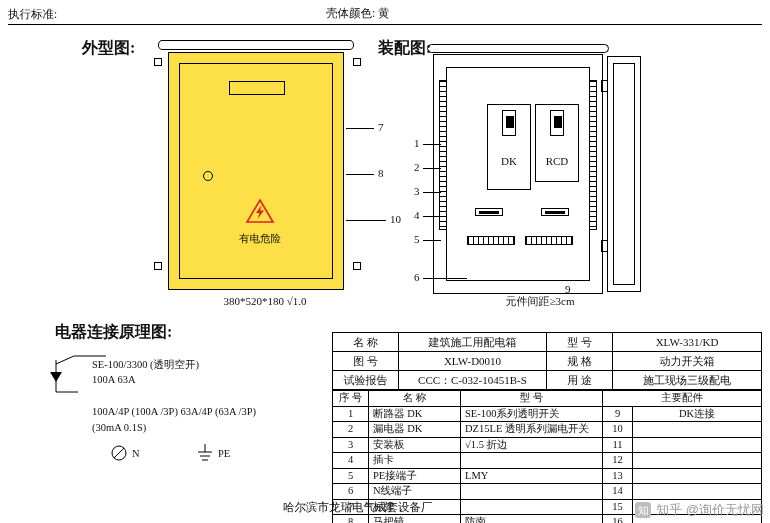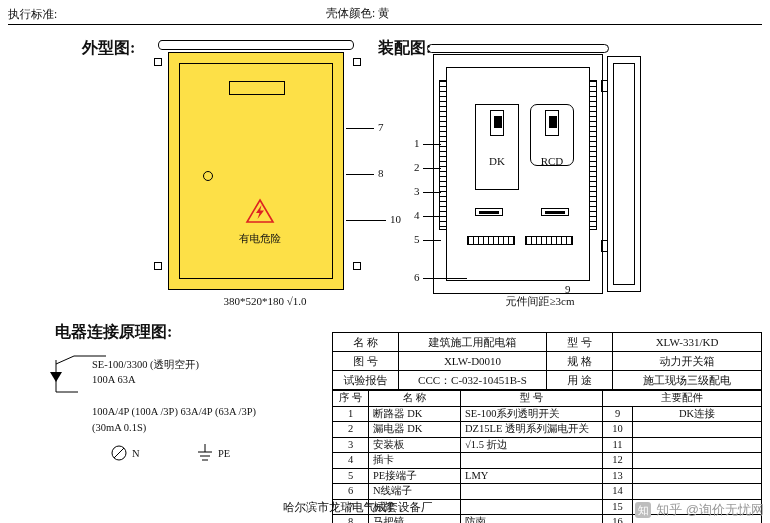--- a/index.html
+++ b/index.html
@@ -84,24 +84,24 @@
     position:absolute; left:12px; top:12px; right:12px; bottom:12px;
     border:1px solid #000;
   }
   .assy-top-cap {
     position:absolute; left:12px; top:4px; width:182px; height:9px;
     border:1.2px solid #000; border-radius:5px/5px;
   }
   .rail-l { position:absolute; left:24px; top:40px; width:8px; height:150px; border:1px solid #000; background:repeating-linear-gradient(to bottom,#000 0 1px,#fff 1px 5px); }
   .rail-r { position:absolute; left:174px; top:40px; width:8px; height:150px; border:1px solid #000; background:repeating-linear-gradient(to bottom,#000 0 1px,#fff 1px 5px); }
   .breaker {
-    position:absolute; border:1.3px solid #000; background:#fff;
+    position:absolute; border:1.3px solid #000; background:#fff;margin-left:12px;
   }
   .brk-dk  { left:60px; top:64px; width:44px; height:86px; }
-  .brk-rcd { left:115px; top:64px; width:44px; height:62px;border-radius:7px; }
+  .brk-rcd { left:108px; top:64px; width:44px; height:78px; }
   .brk-head { position:absolute; left:50%; transform:translateX(-50%); top:5px; width:14px; height:26px; border:1px solid #000; background:#fff; }
   .brk-head:after { content:""; position:absolute; left:3px; top:5px; width:8px; height:12px; background:#000; }
   .brk-name { position:absolute; left:0; right:0; top:50px; text-align:center; font-size:11px; }
   .blk {
     position:absolute; height:8px; border:1px solid #000; background:#fff;
   }
   .blk:after { content:""; position:absolute; left:3px; top:2px; right:3px; height:3px; background:#000; }
   .blk-1 { left:60px; top:168px; width:28px; }
   .blk-2 { left:126px; top:168px; width:28px; }
   .term {

